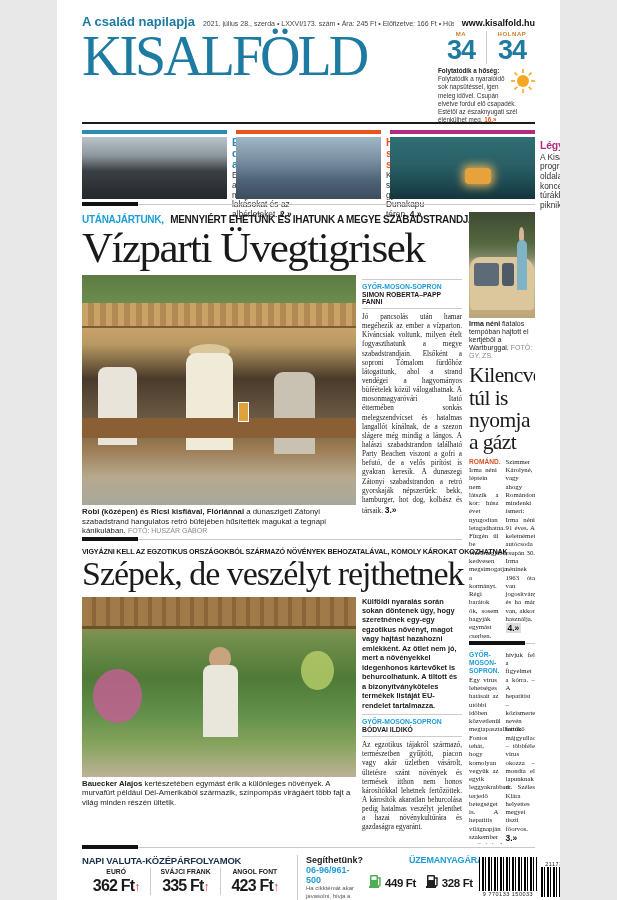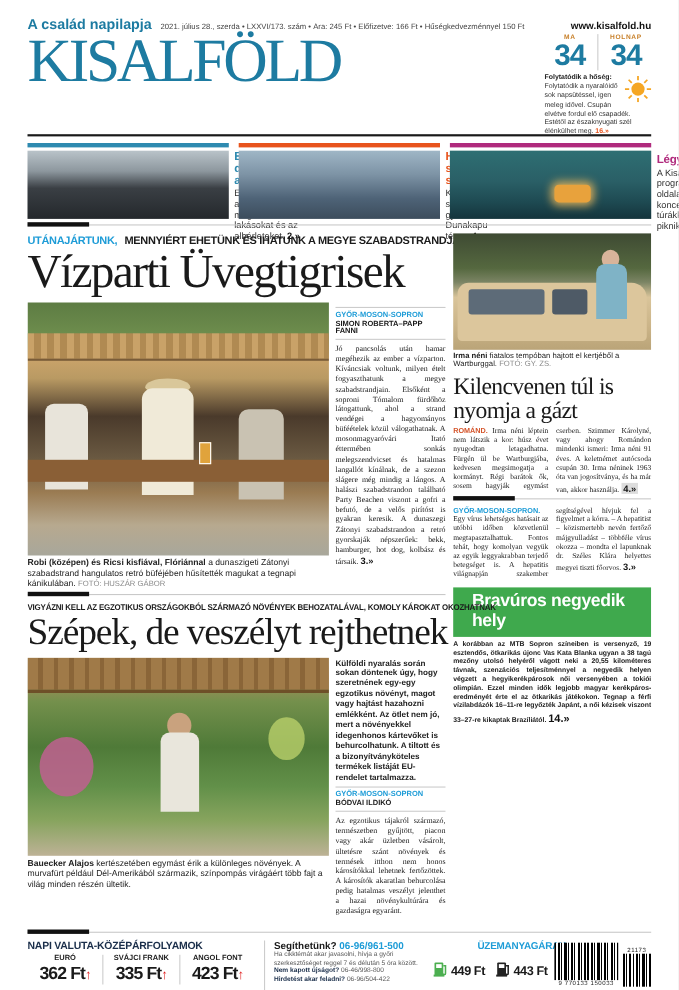--- a/index.html
+++ b/index.html
@@ -1,18 +1,18 @@
 <!DOCTYPE html>
 <html><head>
 <meta charset="utf-8">
 <style>
   * { margin:0; padding:0; box-sizing:border-box; }
   html,body { background:#e8e8e8; }
   .page {
-    position:relative; width:617px; height:900px; margin:0 auto;
+    position:relative; width:503px; height:900px; margin:0 auto;
     background:#fff; overflow:hidden;
     font-family:"Liberation Sans", sans-serif; color:#1a1a1a;
     padding:6px 25px 0 25px;
   }
   
   .topline { display:flex; align-items:baseline; gap:8px; margin-top:8px; }
   .tagline { font-size:13px; font-weight:bold; color:#1d7ba1; white-space:nowrap; }
   .dateline { font-size:7px; color:#444; flex:1; white-space:nowrap; overflow:hidden; }
   .website { font-size:9px; font-weight:bold; color:#111; }
   .mast-row { display:flex; justify-content:space-between; height:90px; }
@@ -361,21 +361,21 @@
         </div>
         <div class="fuel-item">
           <span>
             <svg width="13" height="15" viewBox="0 0 13 15">
                 <rect x="1" y="2" width="8" height="12" rx="1" fill="#222"></rect>
                 <rect x="2.5" y="3.5" width="5" height="3.5" fill="#fff"></rect>
                 <path d="M9 5 h2 v7 a1 1 0 0 1 -2 0" stroke="#222" stroke-width="1.4" fill="none"></path>
                 <rect x="0" y="13" width="10" height="2" fill="#222"></rect>
               </svg>
           </span>
-          <span class="fuel-price">443 Ft</span>
+          <span class="fuel-price">328 Ft</span>
         </div>
       </div>
     </div>
 
     <div class="barcode-area">
       <div class="bc-row">
         <div class="bc-main-wrap">
           <div class="barcode-main"></div>
           <div class="bc-num">9 770133 150033</div>
         </div>

